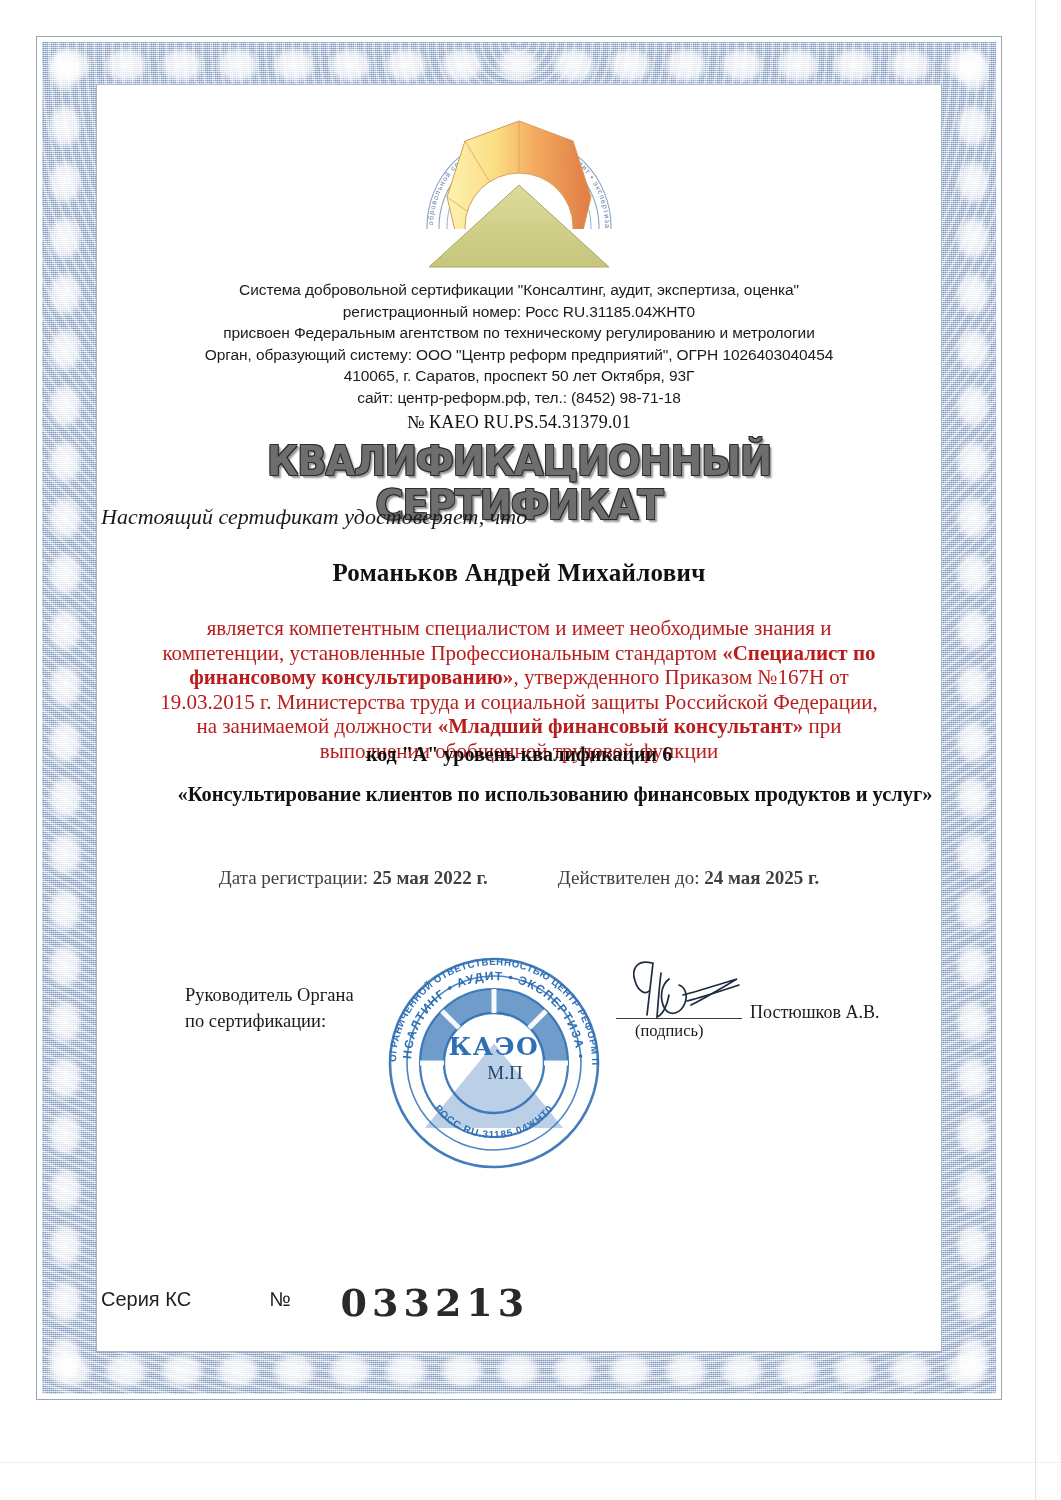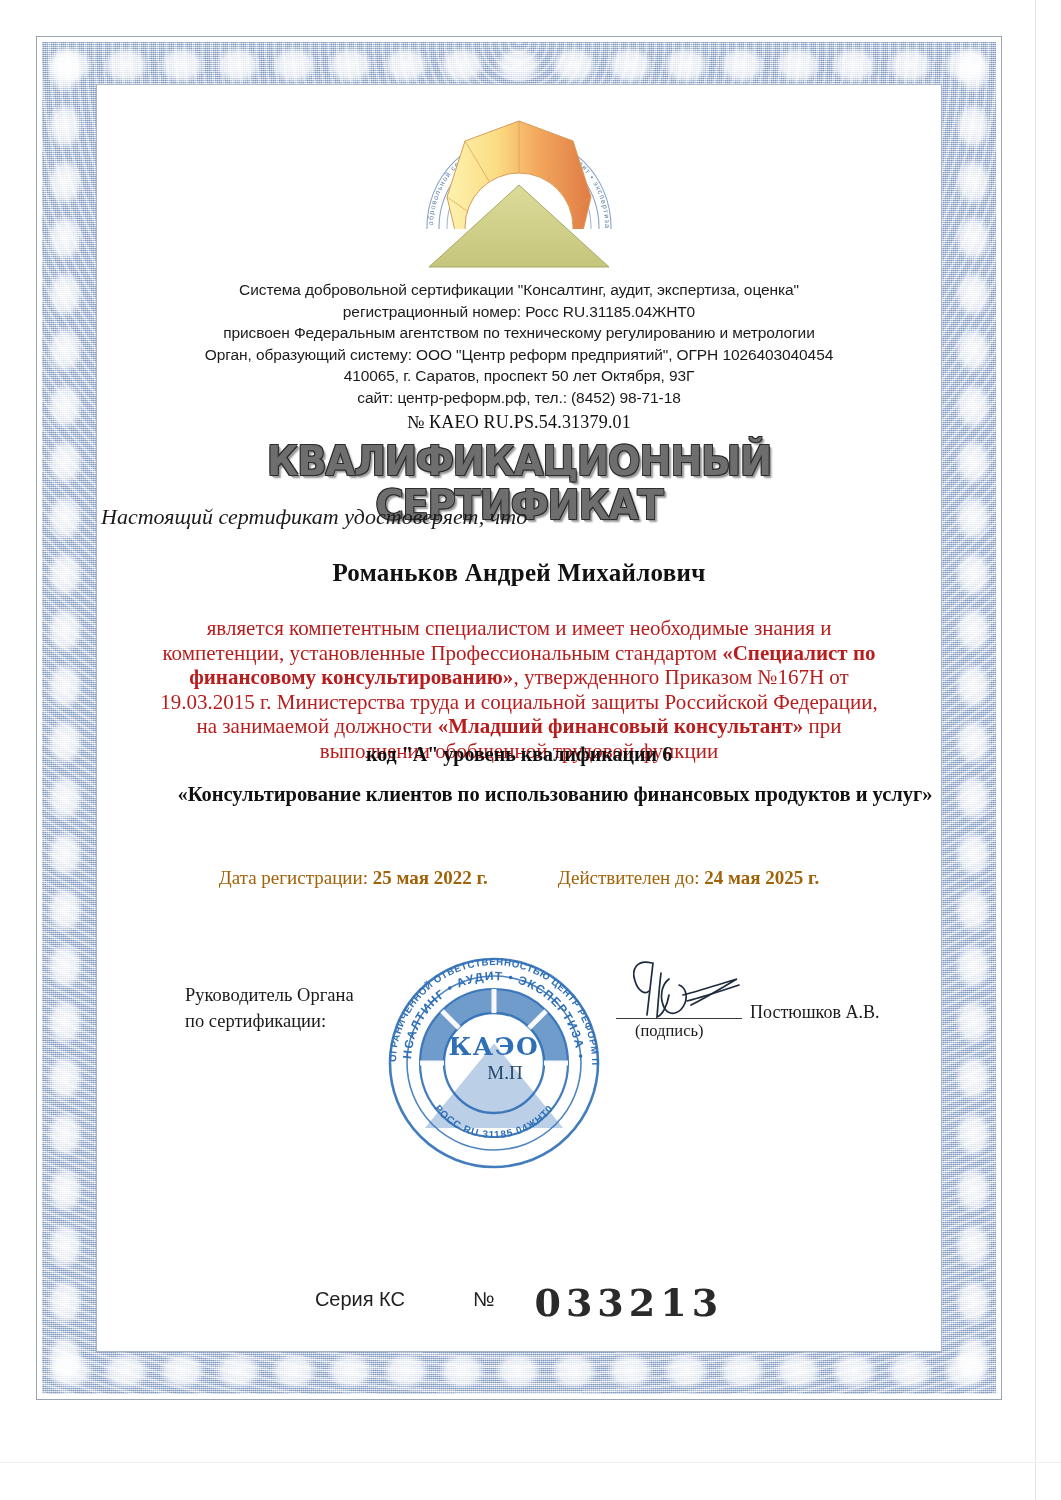--- a/index.html
+++ b/index.html
@@ -234,21 +234,21 @@
   
   .dates-row {
     position: absolute;
     left: 20px;
     top: 778px;
     width: 796px;
     display: flex;
     justify-content: center;
     gap: 70px;
     font-size: 19px;
-    color: #a16207;
+    color: #404040;
   }
   .dates-row b { font-weight: bold; }
 
   
   .sig-label {
     position: absolute;
     left: 84px;
     top: 893px;
     font-size: 18.5px;
     line-height: 26px;
@@ -296,22 +296,22 @@
   }
 
   
   .series-row {
     position: absolute;
     left: 0;
     top: 1185px;
     width: 836px;
     display: flex;
     align-items: center;
-    justify-content: center;
-    gap: 2px;
+    justify-content: flex-start;
+    gap: 12px;
   }
   .series-label {
     font-family: "Liberation Sans", sans-serif;
     font-size: 20px;
     color: #1f1f1f;
   }
   .series-no {
     font-family: "Liberation Sans", sans-serif;
     font-size: 20px;
     color: #1f1f1f;

